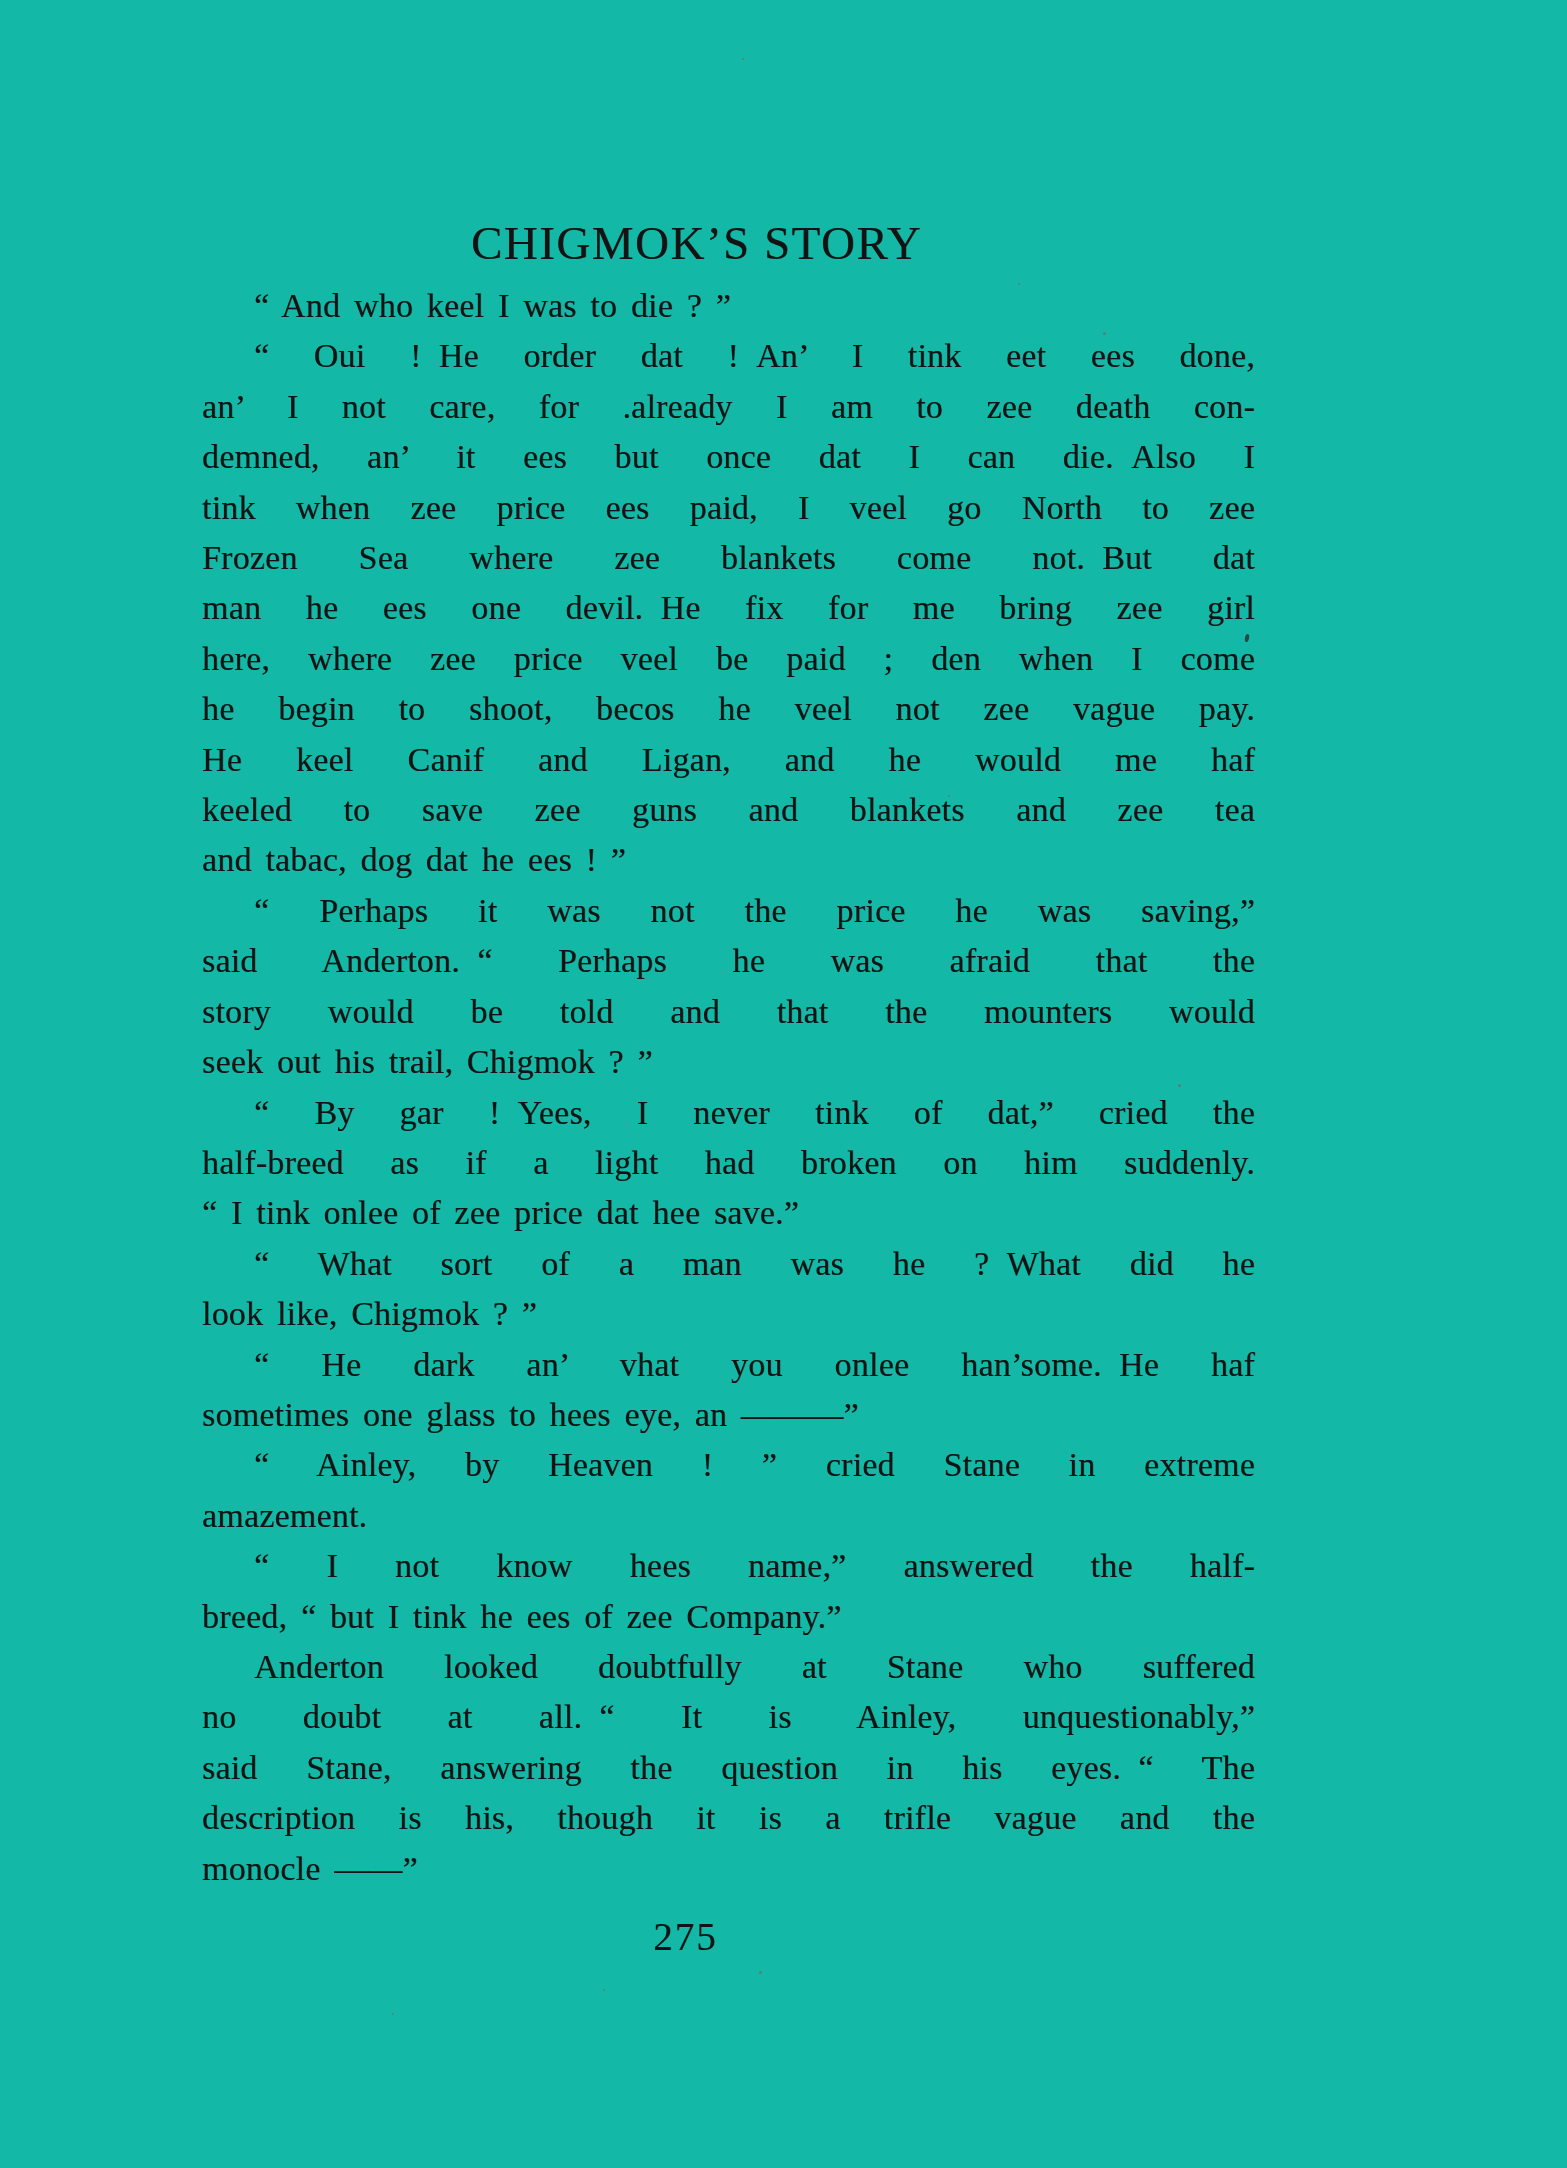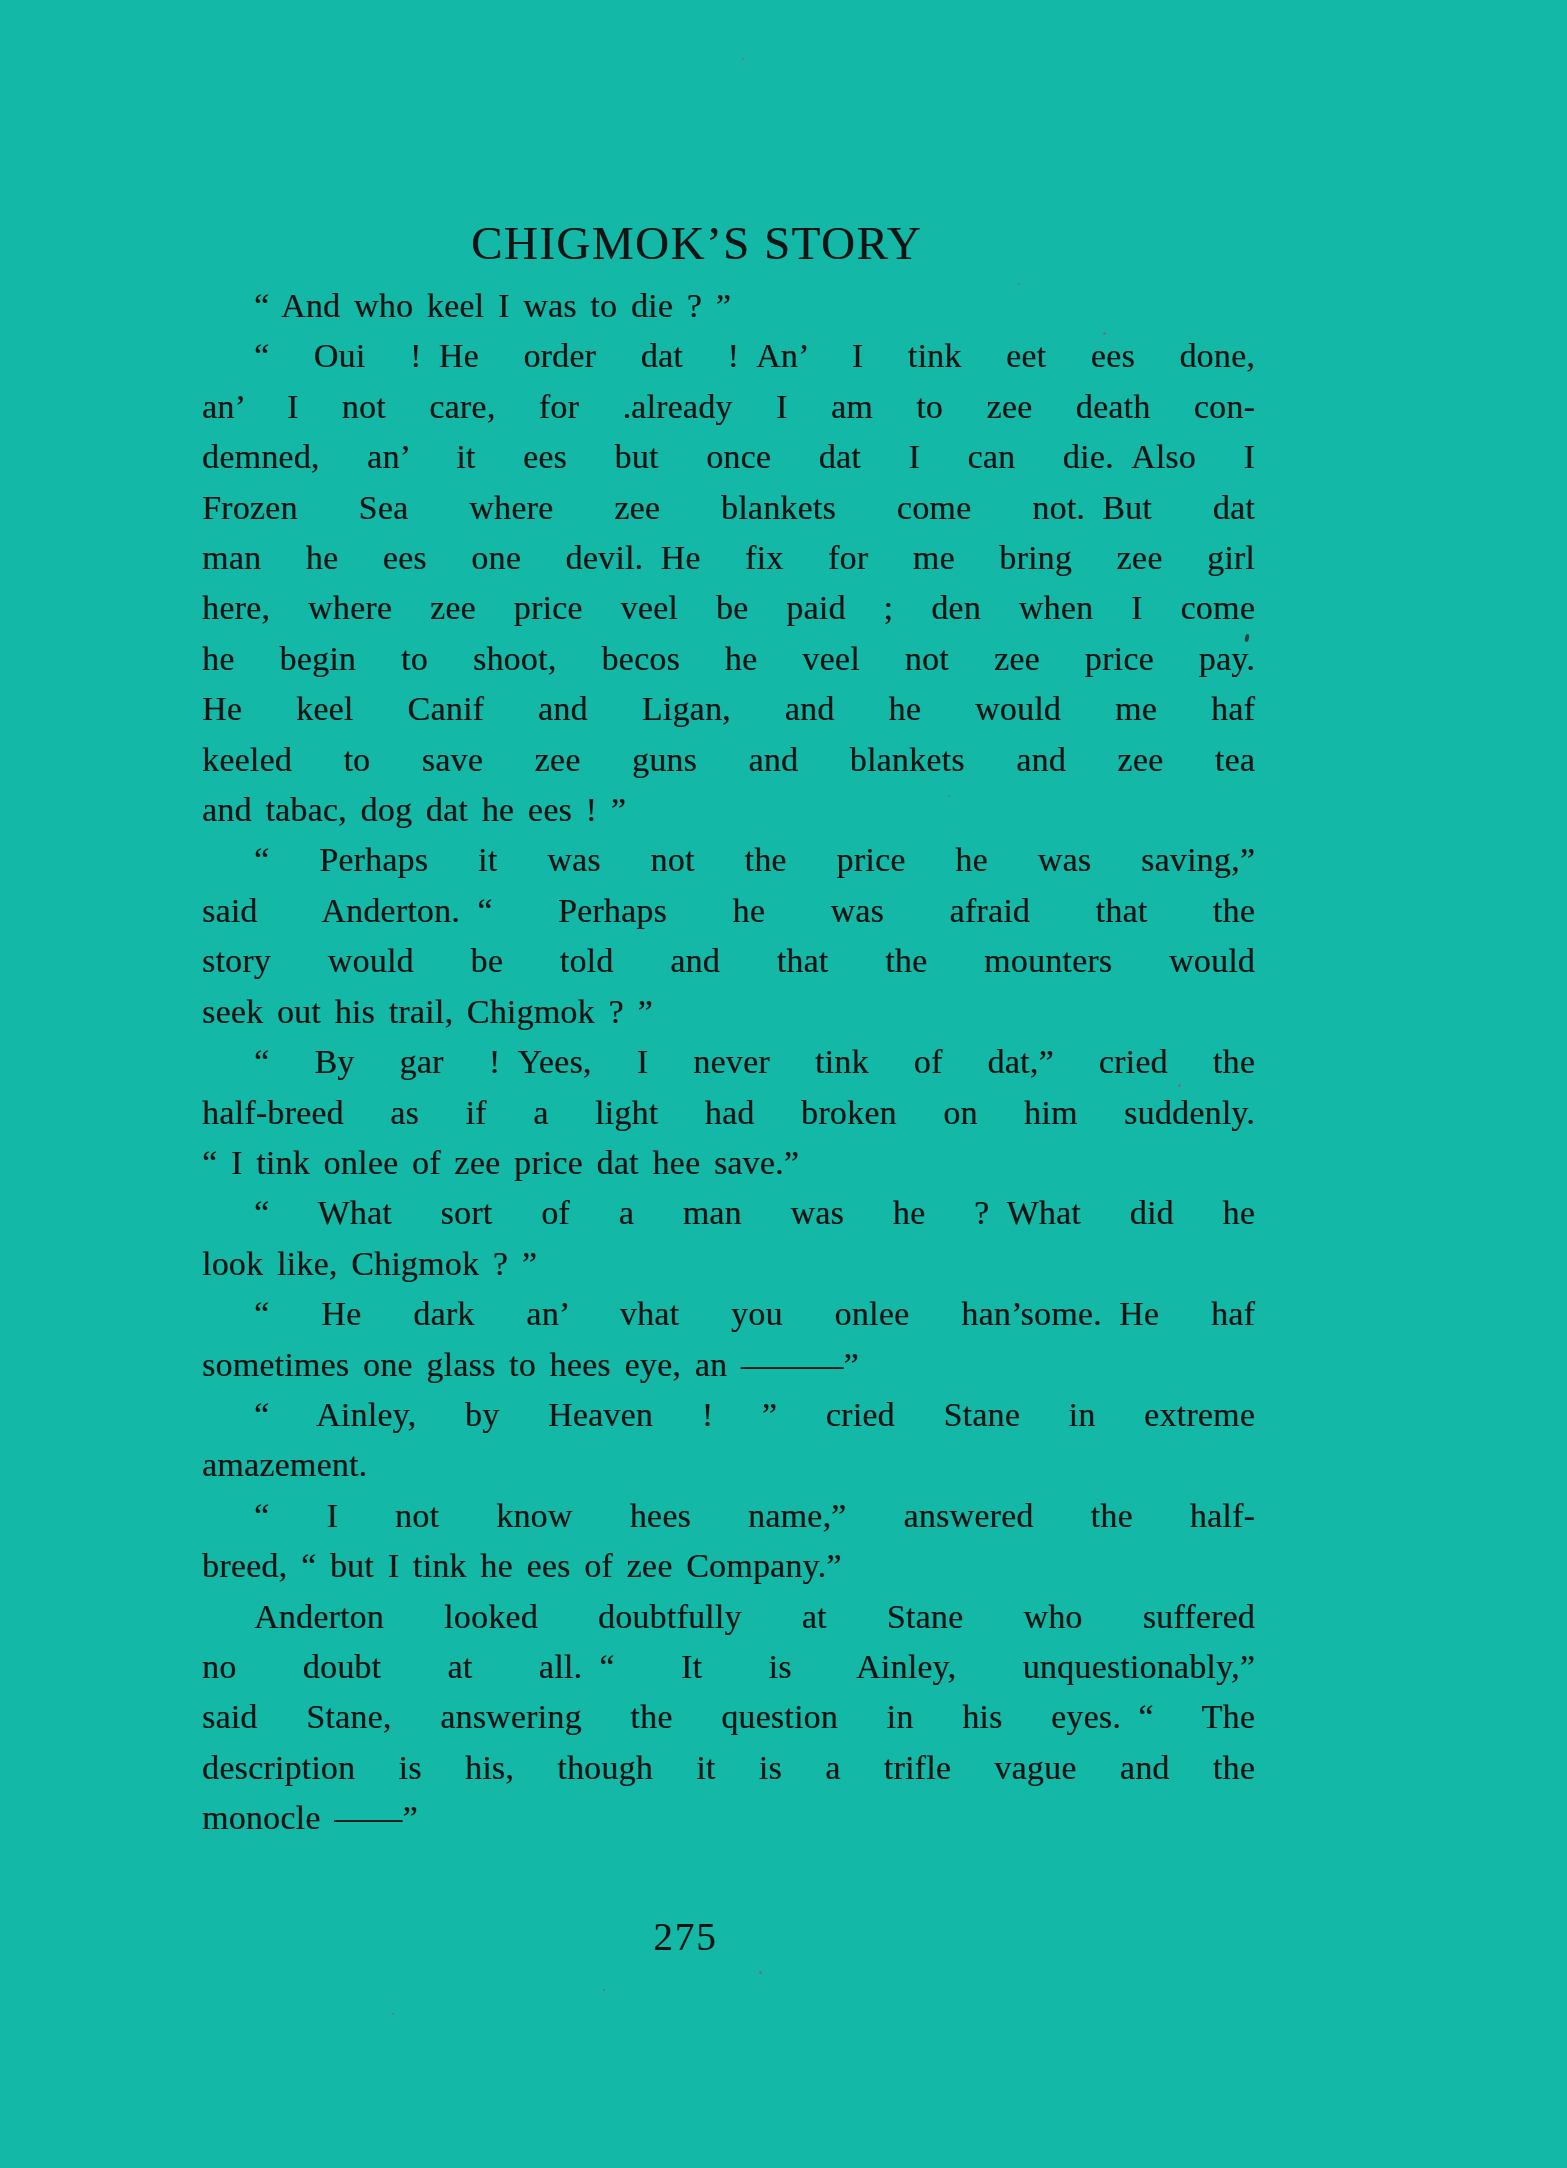--- a/index.html
+++ b/index.html
@@ -41,24 +41,25 @@
 
 <div class="page">
 
   <h1 class="title ink">CHIGMOK’S STORY</h1>
 
   <main class="body ink">
       <div class="tline last ind">“ And who keel I was to die ? ”</div>
       <div class="tline j ind">“ Oui ! He order dat ! An’ I tink eet ees done,</div>
       <div class="tline j">an’ I not care, for .already I am to zee death con-</div>
       <div class="tline j">demned, an’ it ees but once dat I can die. Also I</div>
+      <div class="tline j">tink when zee price ees paid, I veel go North to zee</div>
       <div class="tline j">Frozen Sea where zee blankets come not. But dat</div>
       <div class="tline j">man he ees one devil. He fix for me bring zee girl</div>
       <div class="tline j">here, where zee price veel be paid ; den when I come</div>
-      <div class="tline j">he begin to shoot, becos he veel not zee price pay.</div>
+      <div class="tline j">he begin to shoot, becos he veel not zee vague pay.</div>
       <div class="tline j">He keel Canif and Ligan, and he would me haf</div>
       <div class="tline j">keeled to save zee guns and blankets and zee tea</div>
       <div class="tline last">and tabac, dog dat he ees ! ”</div>
       <div class="tline j ind">“ Perhaps it was not the price he was saving,”</div>
       <div class="tline j">said Anderton. “ Perhaps he was afraid that the</div>
       <div class="tline j">story would be told and that the mounters would</div>
       <div class="tline last">seek out his trail, Chigmok ? ”</div>
       <div class="tline j ind">“ By gar ! Yees, I never tink of dat,” cried the</div>
       <div class="tline j">half-breed as if a light had broken on him suddenly.</div>
       <div class="tline last">“ I tink onlee of zee price dat hee save.”</div>

